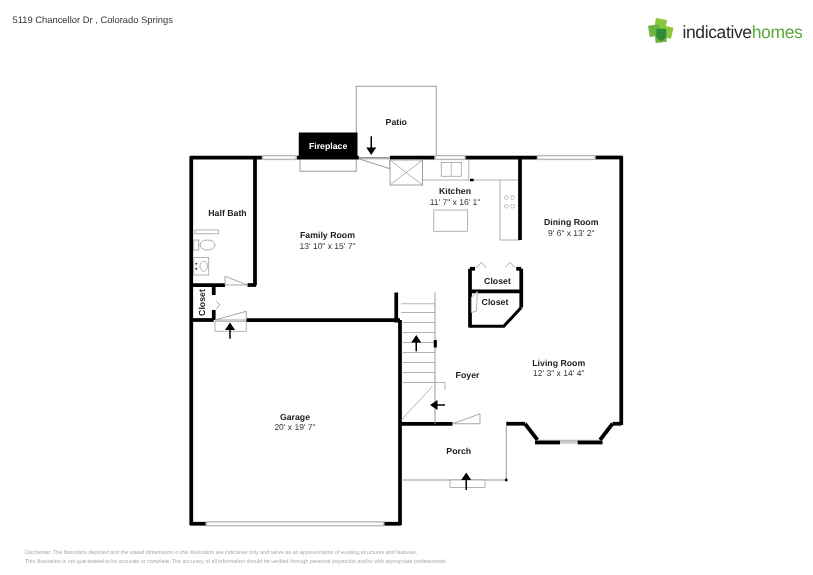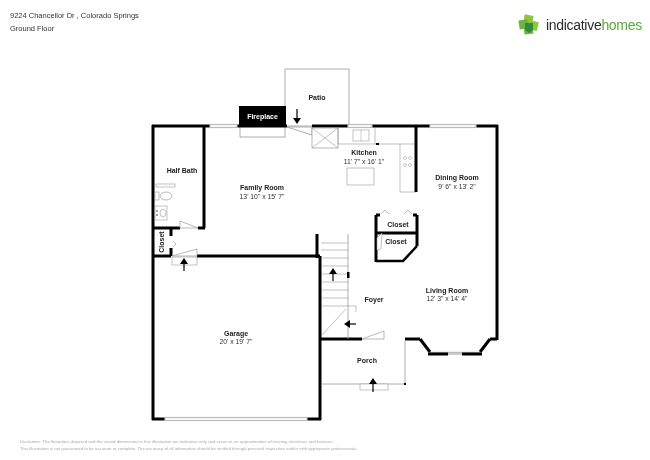--- a/index.html
+++ b/index.html
@@ -13,22 +13,21 @@
     svg.plan { position: absolute; left: 0; top: 0; }
     .lbl { font-family: "Liberation Sans", sans-serif; font-size: 7px; font-weight: bold; fill: #222222; text-anchor: middle; }
     .dim { font-family: "Liberation Sans", sans-serif; font-size: 6.8px; fill: #333333; text-anchor: middle; }
     .wall { stroke: #000000; stroke-width: 3; fill: none; }
     .win { stroke: #bbbbbb; stroke-width: 1.2; fill: #ffffff; }
   </style>
 </head>
 <body>
 
 <div class="header">
-  <div>9224 Chancellor Dr , Colorado Springs</div>
-  <div>Ground Floor</div>
+  <div>5119 Chancellor Dr , Colorado Springs</div>
 </div>
 
 <div class="logo">
   <svg width="22" height="22" viewBox="0 0 22 22">
     <rect x="6" y="1" width="9" height="9" fill="#8cc63f" transform="rotate(10 10 5)"></rect>
     <rect x="1" y="6" width="9" height="9" fill="#6db33f" transform="rotate(-8 5 10)"></rect>
     <rect x="11" y="7" width="9" height="9" fill="#8cc63f" transform="rotate(12 15 11)"></rect>
     <rect x="6" y="11" width="9" height="9" fill="#6db33f" transform="rotate(-6 10 15)"></rect>
     <polygon points="7,9 15,9 15,16 11,19 7,16" fill="#2e8b3a"></polygon>
   </svg>

